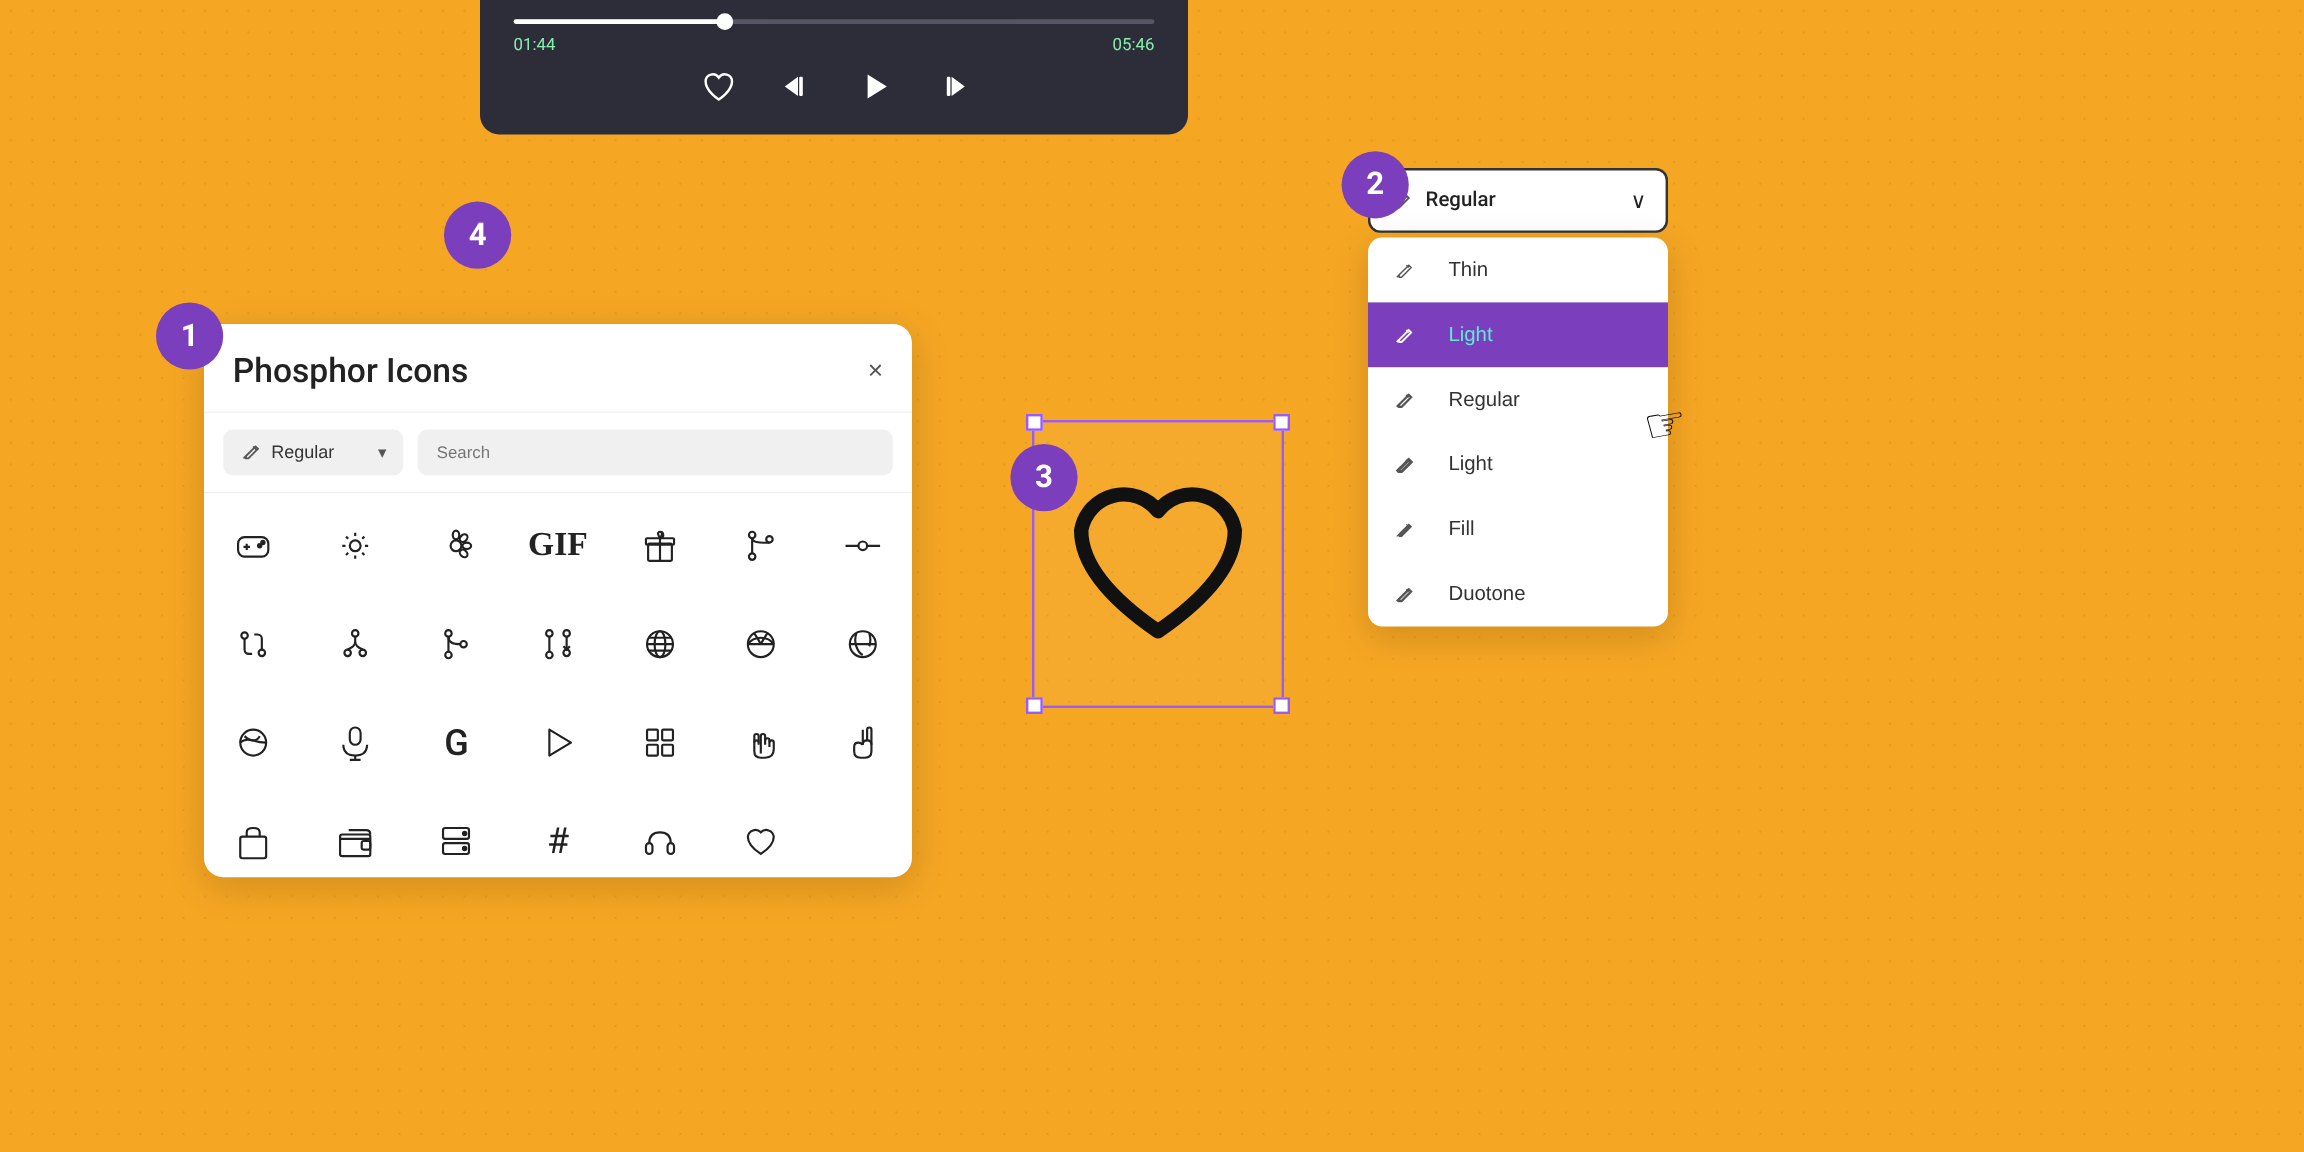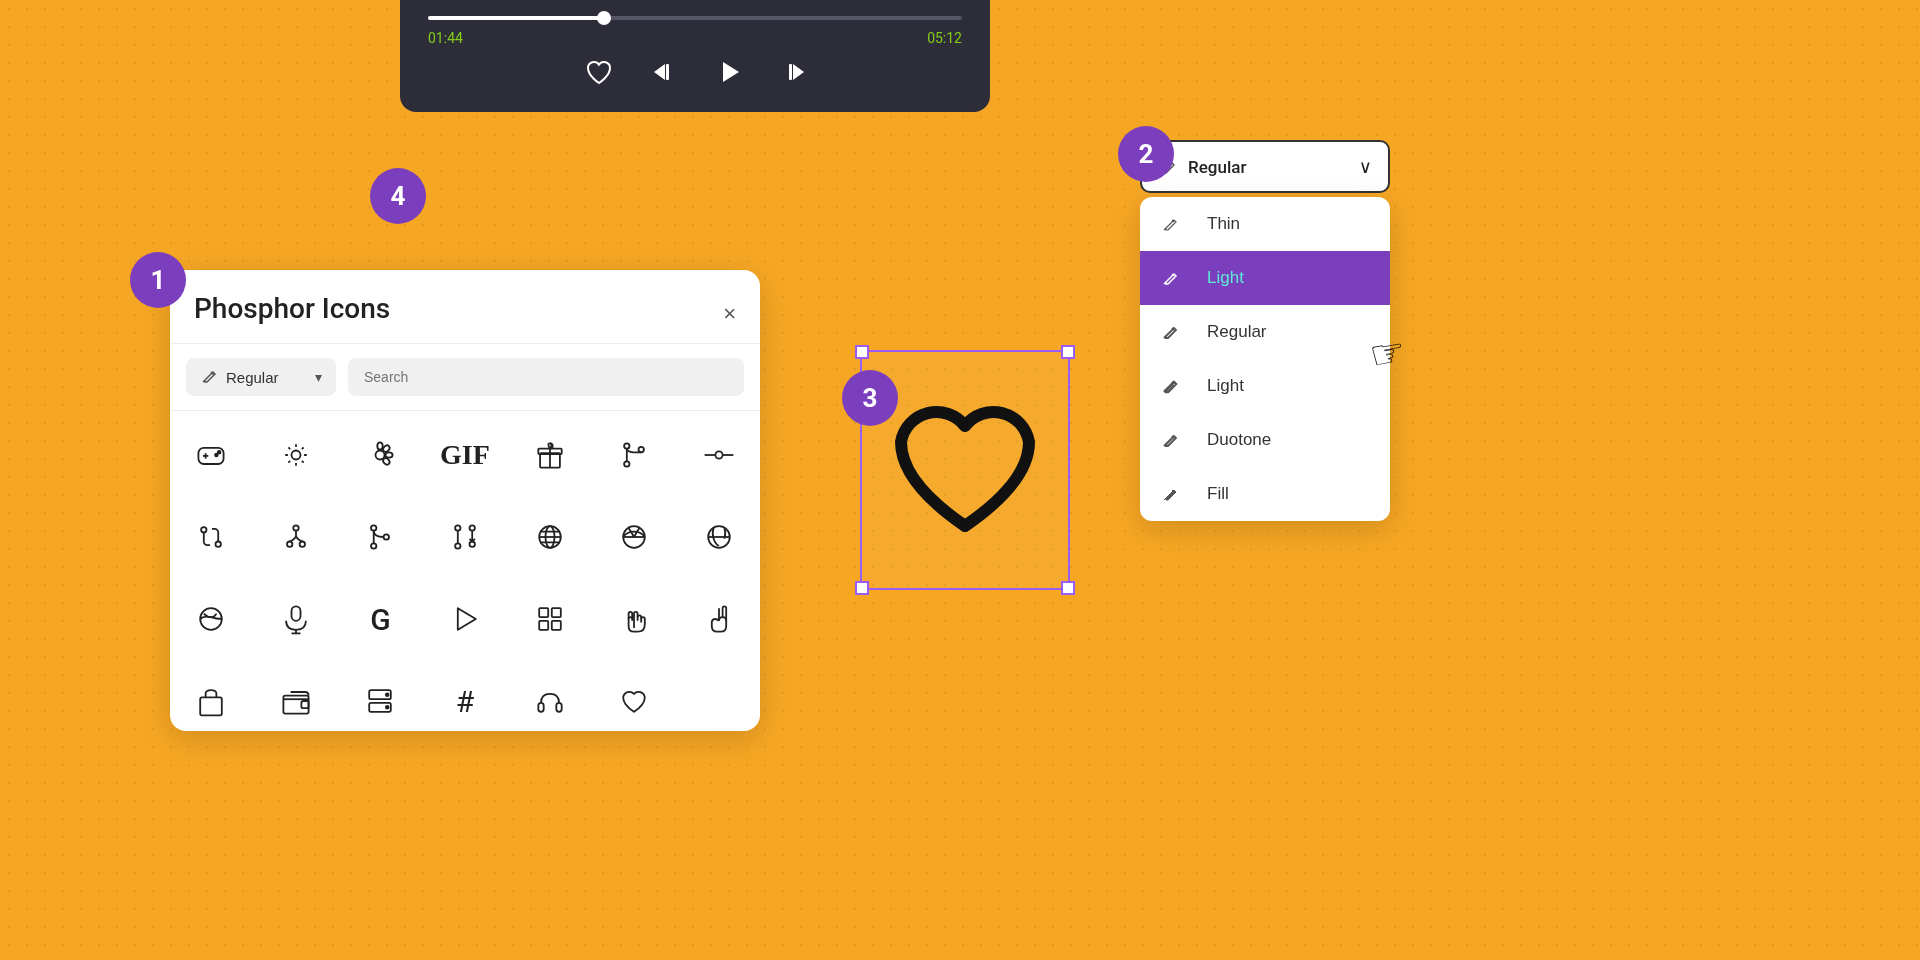--- a/index.html
+++ b/index.html
@@ -54,21 +54,21 @@
       background: #fff;
       border-radius: 50%;
       position: absolute;
       top: -5px;
       left: calc(33% - 7px);
     }
 
     .time-row {
       display: flex;
       justify-content: space-between;
-      color: #84cc16;
+      color: #86efac;
       font-size: 14px;
       margin-top: 6px;
     }
 
     .player-controls {
       display: flex;
       justify-content: center;
       align-items: center;
       gap: 36px;
       margin-top: 6px;
@@ -122,21 +122,21 @@
       left: 170px;
       width: 590px;
       background: #fff;
       border-radius: 16px;
       box-shadow: 0 8px 32px rgba(0,0,0,0.15);
       overflow: hidden;
     }
 
     .panel-header {
       display: flex;
-      align-items: flex-end;
+      align-items: center;
       justify-content: space-between;
       padding: 22px 24px 18px;
       border-bottom: 1px solid #eee;
     }
 
     .panel-title {
       font-size: 28px;
       font-weight: 500;
       color: #222;
     }
@@ -338,21 +338,21 @@
 </div>
 
 <div class="media-player">
   <div class="progress-bar-container">
     <div class="progress-track">
       <div class="progress-fill"></div>
       <div class="progress-thumb"></div>
     </div>
     <div class="time-row">
       <span>01:44</span>
-      <span>05:12</span>
+      <span>05:46</span>
     </div>
   </div>
   <div class="player-controls">
 
     <button class="ctrl-btn">
       <svg class="heart-outline-icon" viewBox="0 0 32 32" fill="none" stroke="#fff" stroke-width="2">
         <path d="M16 27s-11-7-11-15a6 6 0 0 1 11-3.3A6 6 0 0 1 27 12c0 8-11 15-11 15z"></path>
       </svg>
     </button>
 
@@ -665,31 +665,31 @@
 
     <button class="style-menu-item">
       <svg viewBox="0 0 22 22" fill="none" stroke="#555" stroke-width="2.5">
         <path d="M4 17l2-2 8-8 2 2-8 8-2 0 0-2z"></path>
         <path d="M12 7l2 2"></path>
       </svg>
       <span>Light</span>
     </button>
 
     <button class="style-menu-item">
+      <svg viewBox="0 0 22 22" fill="#555" stroke="#555" stroke-width="1">
+        <path d="M4 17l2-2 8-8 2 2-8 8-2 0 0-2z"></path>
+        <path d="M12 7l2 2"></path>
+      </svg>
+      <span>Fill</span>
+    </button>
+
+    <button class="style-menu-item">
       <svg viewBox="0 0 22 22" fill="none" stroke="#555" stroke-width="1.8">
         <path d="M4 17l2-2 8-8 2 2-8 8-2 0 0-2z" fill="#bbb"></path>
         <path d="M12 7l2 2"></path>
       </svg>
       <span>Duotone</span>
     </button>
 
-    <button class="style-menu-item">
-      <svg viewBox="0 0 22 22" fill="#555" stroke="#555" stroke-width="1">
-        <path d="M4 17l2-2 8-8 2 2-8 8-2 0 0-2z"></path>
-        <path d="M12 7l2 2"></path>
-      </svg>
-      <span>Fill</span>
-    </button>
-
   </div>
 </div>
 
 <div class="cursor-hand">☞</div>
 
 </body></html>

